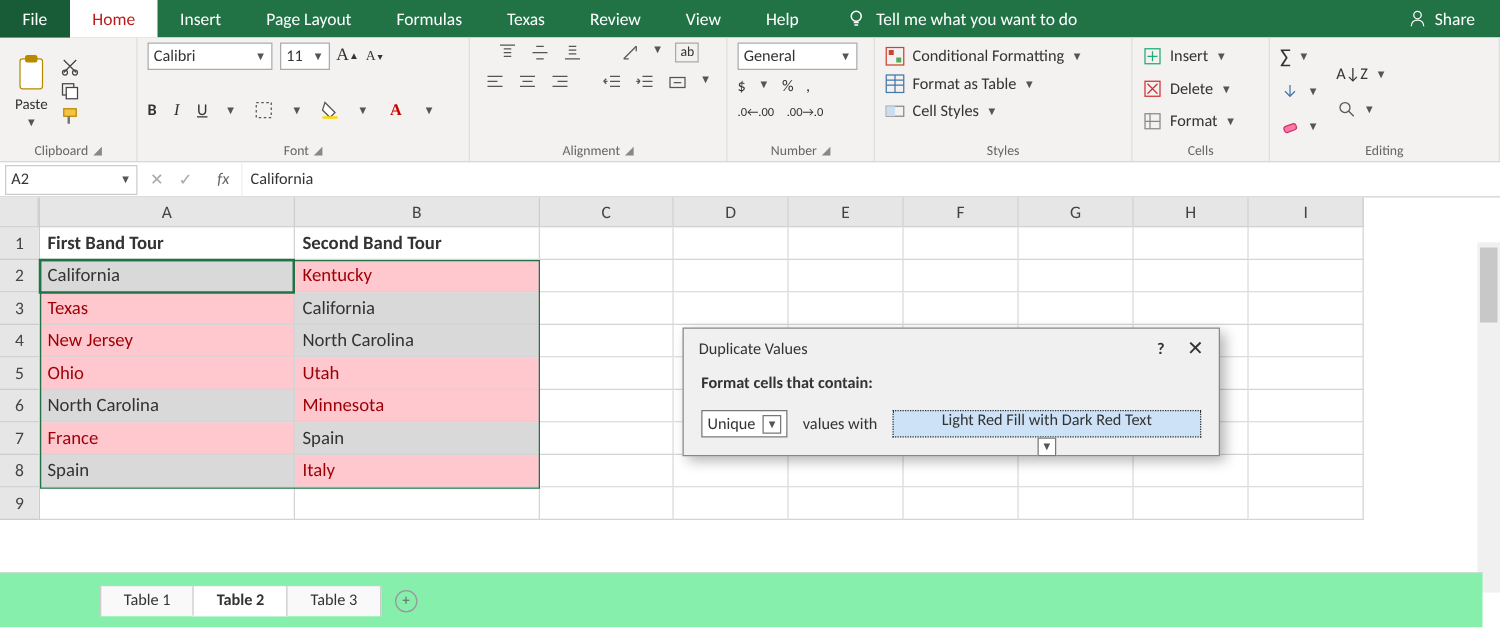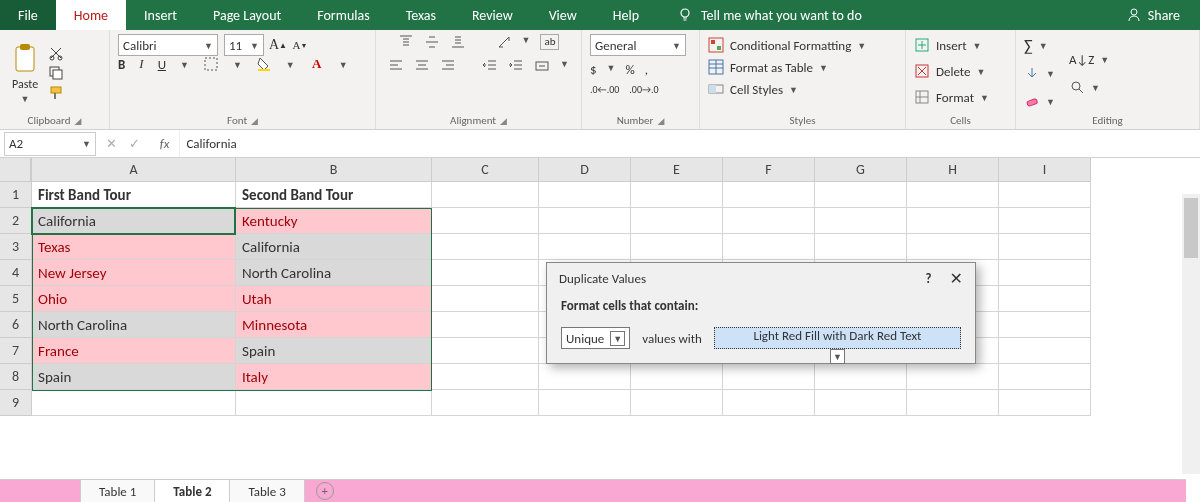--- a/index.html
+++ b/index.html
@@ -21,21 +21,21 @@
 .dlaunch { font-size: 9px; color: #888; }
 
 .btn { display: flex; flex-direction: column; align-items: center; justify-content: center; gap: 2px; padding: 2px 4px; cursor: pointer; font-size: 12px; }
 .btnrow { display: flex; flex-direction: column; gap: 4px; }
 .icn { width: 16px; height: 16px; display: inline-flex; align-items: center; justify-content: center; }
 .smallsel { width: 100px; height: 22px; border: 1px solid #aaa; padding: 0 4px; font-size: 13px; background:#fff; display:flex; align-items:center; justify-content:space-between;}
 .smallnum { width: 40px; height: 22px; border: 1px solid #aaa; padding: 0 4px; font-size: 13px; background:#fff; display:flex; align-items:center; justify-content:space-between;}
 
 
 .fbar { display: flex; align-items: center; height: 28px; border-bottom: 1px solid #d0d0d0; background: #fff; }
-.namebox { width: 92px; height: 24px; margin: 2px 0 2px 4px; border: 1px solid #ccc; padding: 0 4px; display: flex; align-items: center; justify-content: space-between; background:#fff;}
+.namebox { width: 106px; height: 24px; margin: 2px 0 2px 4px; border: 1px solid #ccc; padding: 0 4px; display: flex; align-items: center; justify-content: space-between; background:#fff;}
 .fx { padding: 0 10px; color: #666; font-style: italic; }
 .fbarin { flex: 1; padding-left: 6px; border-left:1px solid #eee; height:100%; display:flex; align-items:center;}
 .fbarbtns { display:flex; gap:12px; padding:0 10px; color:#aaa; }
 
 
 .gridwrap { position: relative; display: flex; }
 .rowhdrs { width: 32px; border-right:1px solid #ccc; }
 .rowhdr { height: 26px; border-bottom: 1px solid #ccc; background: #e6e6e6; display: flex; align-items: center; justify-content: center; font-size: 14px; color:#444;}
 .corner { height: 24px; border-bottom:1px solid #ccc; background:#e6e6e6; border-right:1px solid #ccc;}
 .colhdrs { display: flex; height: 24px; }
@@ -44,21 +44,21 @@
 .row { display: flex; height: 26px; }
 .cell { border-right: 1px solid #d4d4d4; border-bottom: 1px solid #d4d4d4; padding: 2px 6px; font-size: 15px; display:flex; align-items:center; background:#fff;}
 .cell.hdr { font-weight: bold; }
 .cell.dup { background: #ffc7ce; color: #9c0006; }
 .cell.uniq { background: #d9d9d9; color: #333; }
 
 .selrange { position:absolute; border:1px solid #217346; pointer-events:none; }
 .selcell  { position:absolute; border:2px solid #217346; pointer-events:none; }
 
 
-.sheetbar { position:absolute; left:0; right:14px; bottom:0; height:23px; border-top:1px solid #ccc; background:#f9a8d4; display:flex; align-items:center; padding-left:80px; }
+.sheetbar { position:absolute; left:0; right:14px; bottom:0; height:44px; border-top:1px solid #ccc; background:#86efac; display:flex; align-items:center; padding-left:80px; }
 .sheettab { padding:4px 18px; border:1px solid #ccc; border-bottom:none; margin-right:-1px; background:#f9f9f9; font-size:13px; cursor:pointer; }
 .sheettab.active { background:#fff; font-weight:bold; border-bottom:1px solid #fff; }
 .newsheet { margin-left:12px; width:18px; height:18px; border:1px solid #999; border-radius:50%; display:flex; align-items:center; justify-content:center; font-size:12px; color:#666; cursor:pointer;}
 
 
 .dialog { position:absolute; left:546px; top:262px; width:430px; background:#f0f0f0; border:1px solid #888; box-shadow:4px 4px 10px rgba(0,0,0,.3); padding:0; }
 .dtitle { display:flex; align-items:center; padding:6px 12px; font-size:13px; }
 .dtitle .sp { flex:1; }
 .dtitle .q { margin-right:18px; font-weight:bold; cursor:pointer;}
 .dtitle .x { font-size:16px; cursor:pointer;}
@@ -146,21 +146,21 @@
           </span>
       </div>
     </div>
     <div class="group-label">
         <span>Clipboard</span>
         <span class="dlaunch">◢</span>
       </div>
   </div>
 
   <div class="group" style="width:266px">
-    <div class="group-body" style="flex-direction:column; align-items:flex-start; gap:0;">
+    <div class="group-body" style="flex-direction:column; align-items:flex-start; gap:24px;">
       <div style="display:flex; gap:6px; align-items:center;">
         <div class="smallsel">
             <span>Calibri</span>
             <span class="dd">▼</span>
           </div>
         <div class="smallnum">
             <span>11</span>
             <span class="dd">▼</span>
           </div>
         <span class="icn" style="font-size:14px;font-family:serif">A<sup style="font-size:8px">▲</sup></span>

